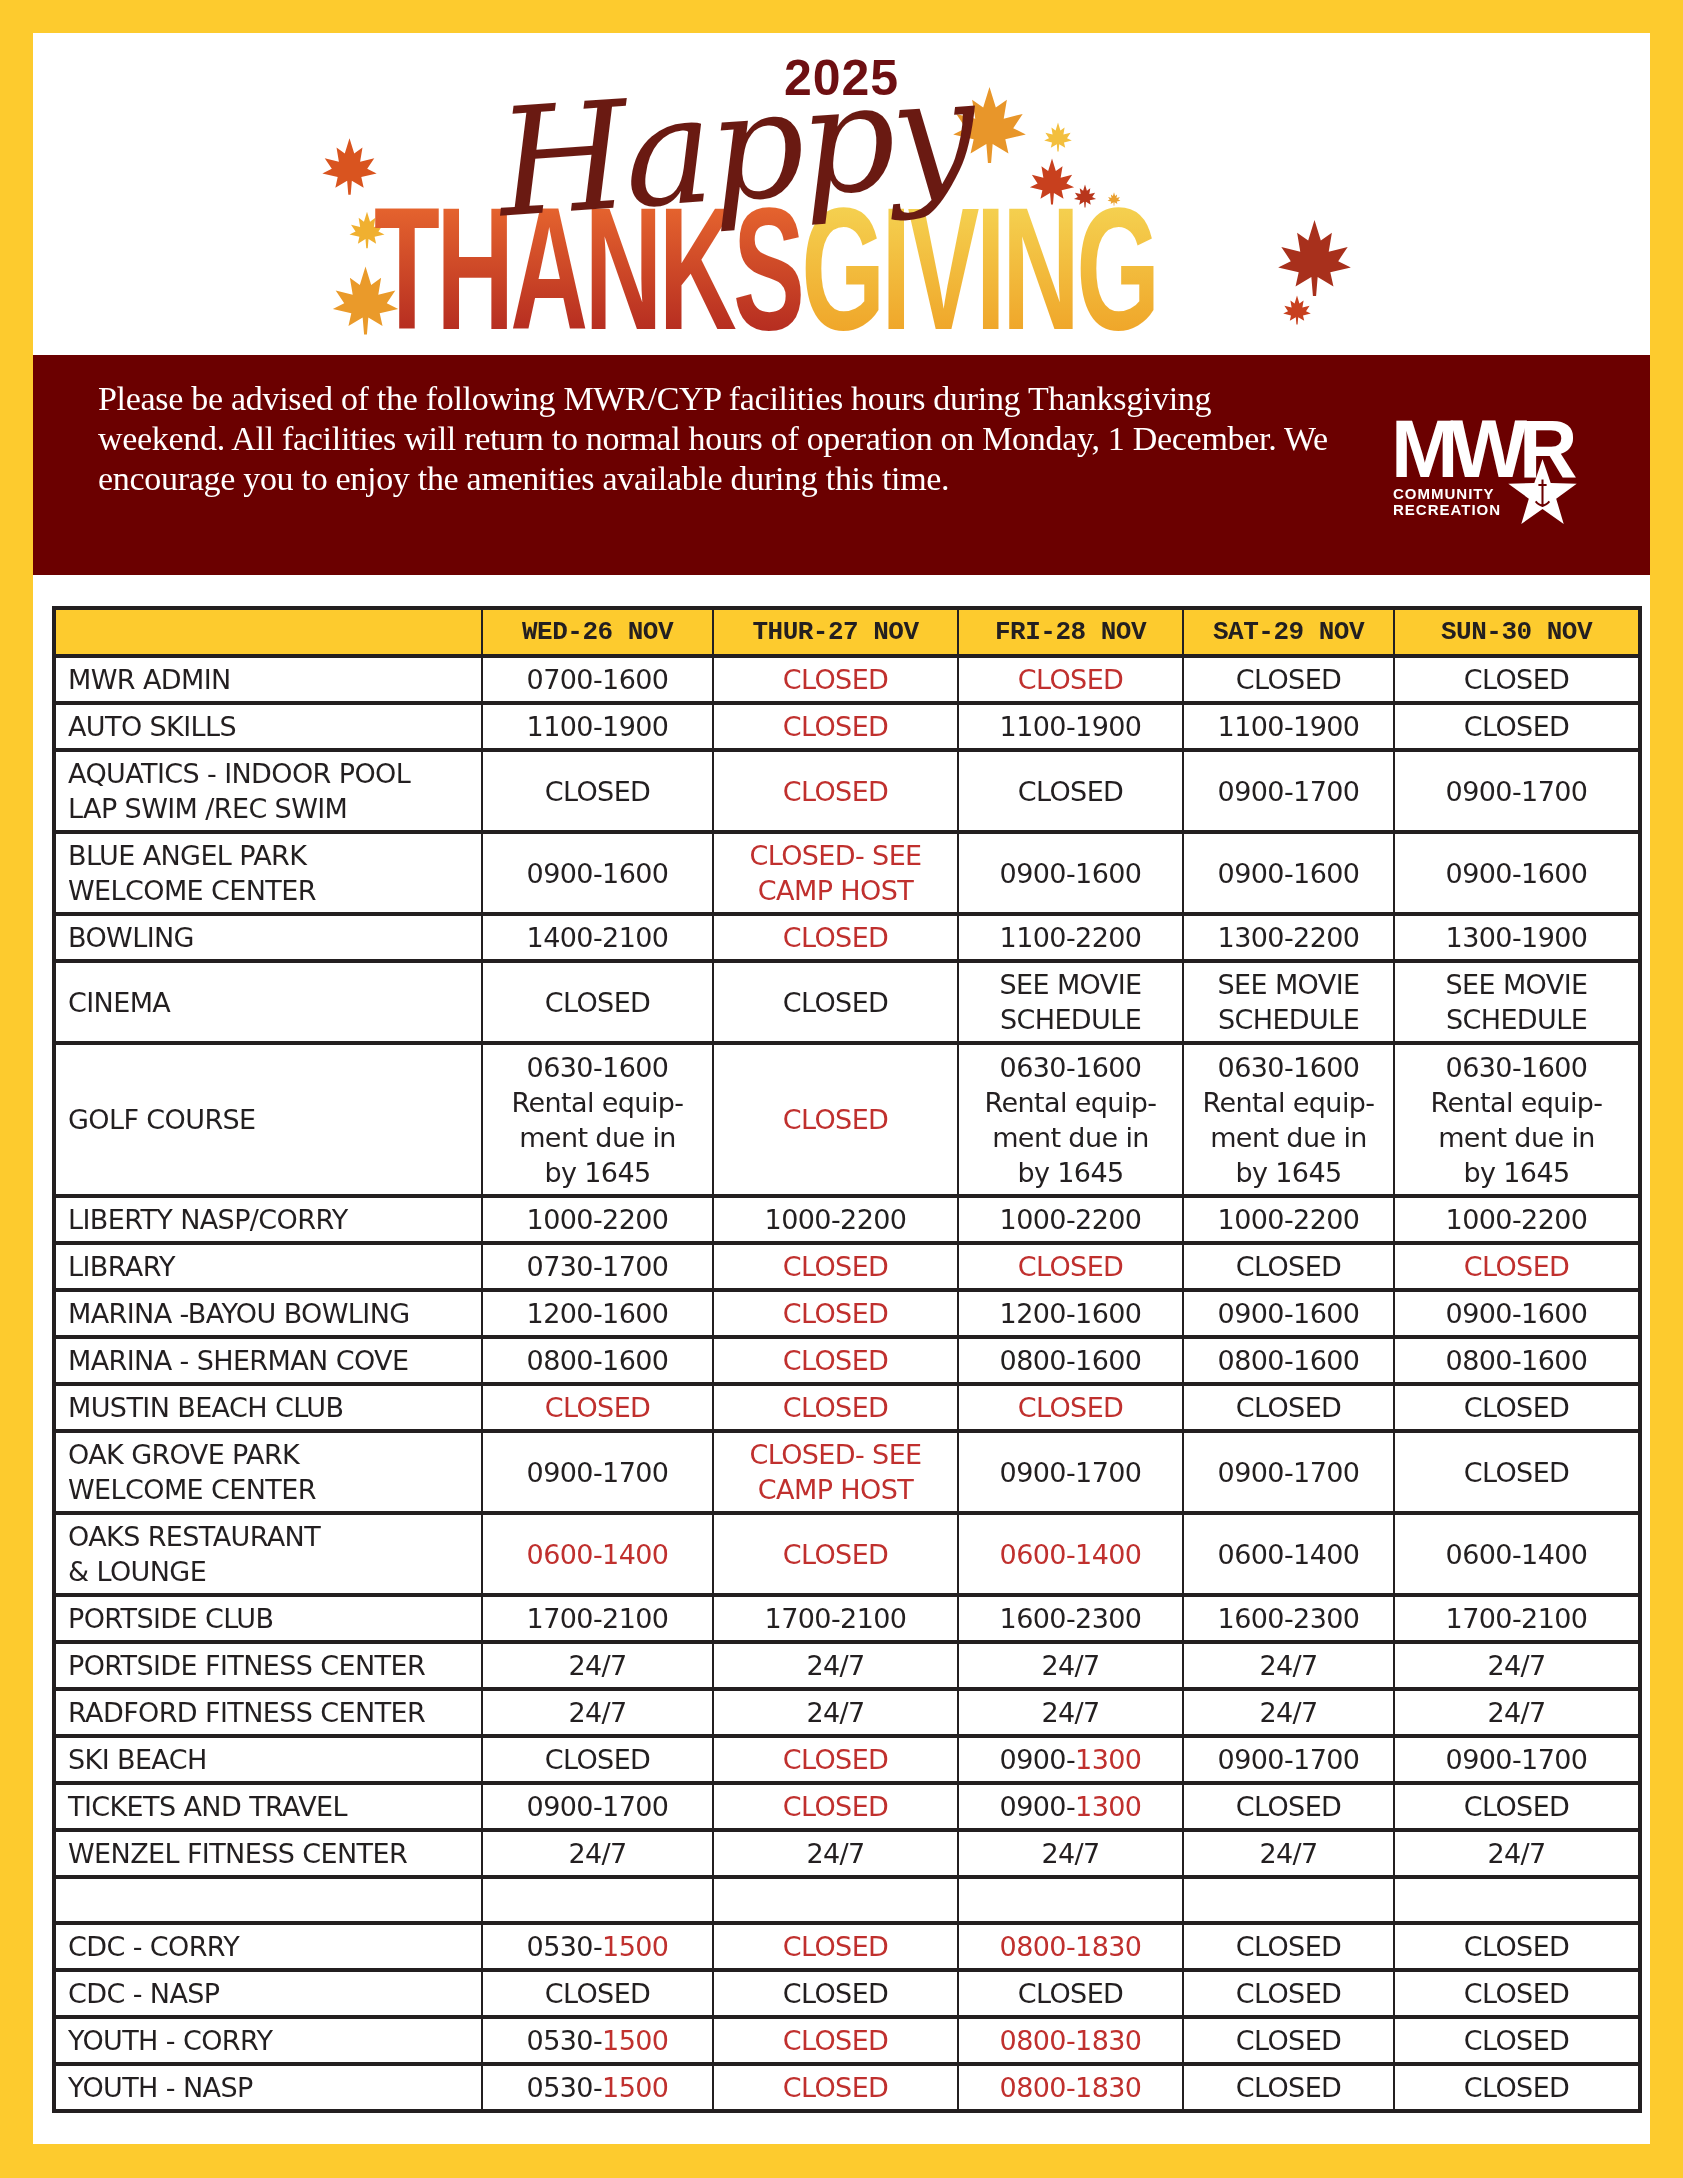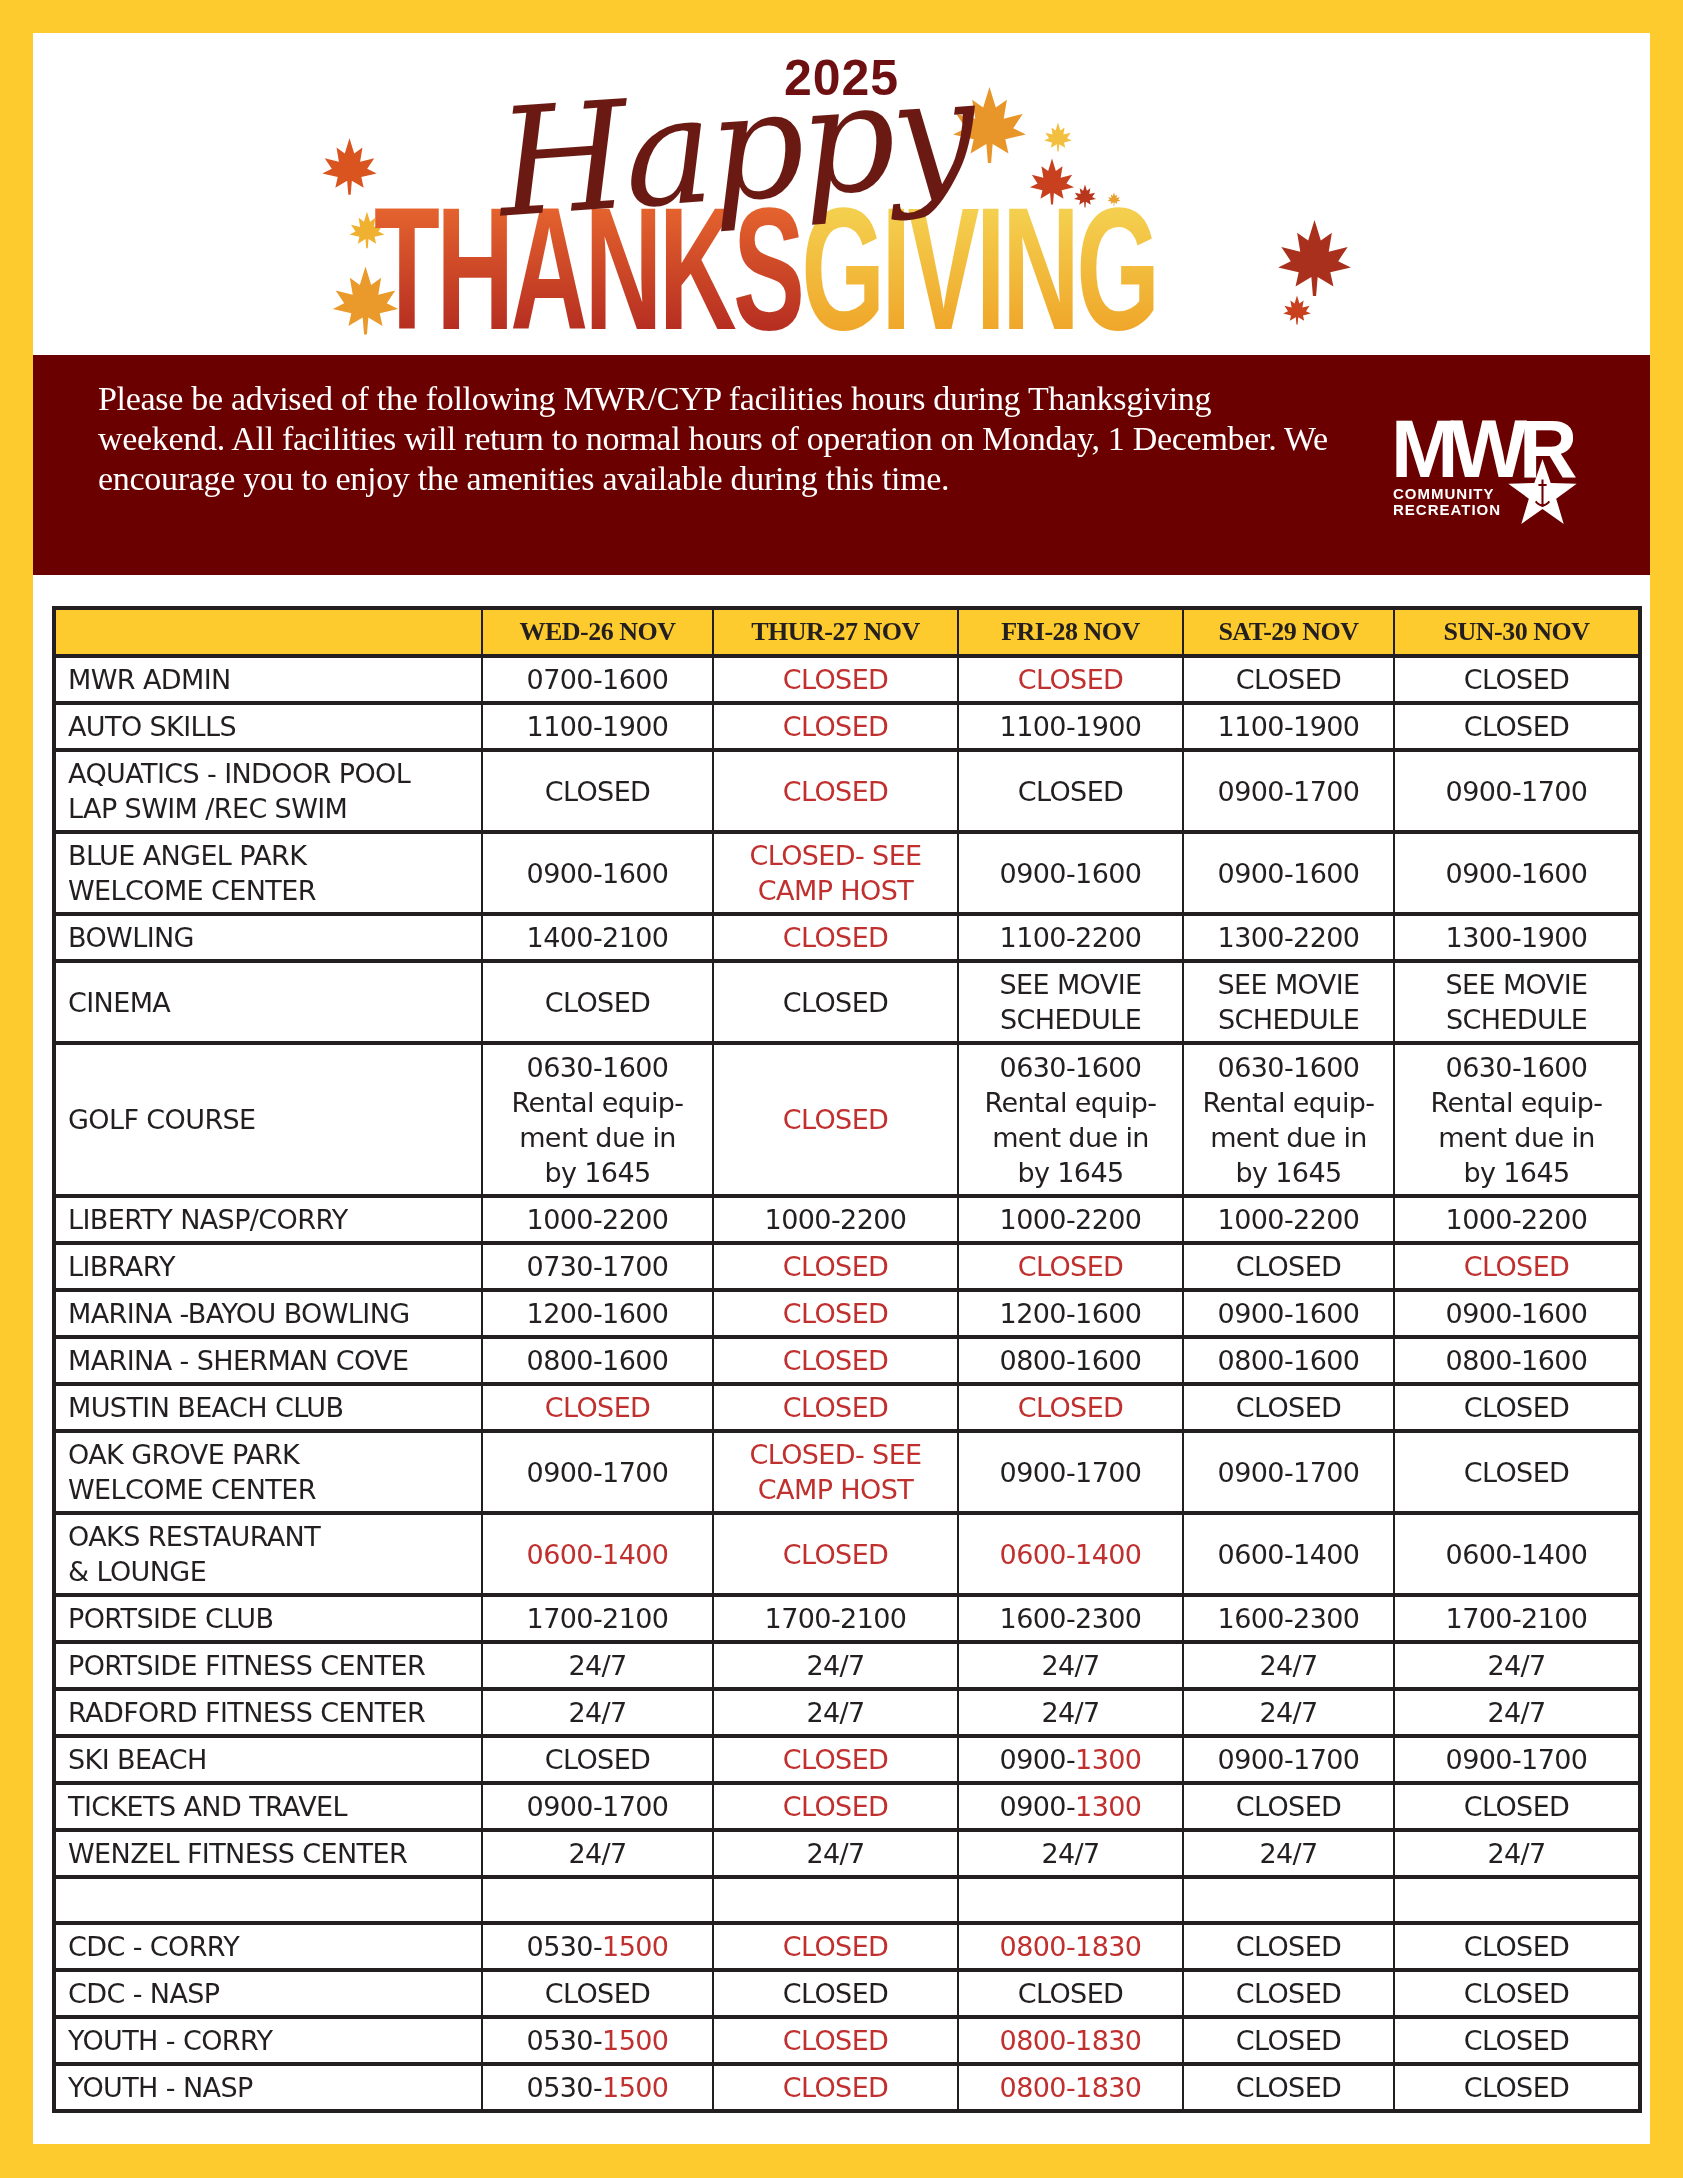--- a/index.html
+++ b/index.html
@@ -29,21 +29,21 @@
                font-size: 81px; color: #ffffff; letter-spacing: -8px; line-height: 81px; }
   .logo-sub { position: absolute; left: 2px; font-family: "Liberation Sans", sans-serif; font-weight: bold; color: #ffffff;
               font-size: 15px; letter-spacing: 1px; line-height: 16px; }
   .logo-star { position: absolute; left: 117px; top: 50px; }
 
   
   .table-wrap { position: absolute; left: 19px; top: 573px; width: 1584px; }
   table.hours { border-collapse: collapse; width: 1584px; table-layout: fixed; border: 4px solid #231F20; }
   table.hours th, table.hours td { border: 2px solid #231F20; }
   table.hours tr { border-bottom: 4px solid #231F20; }
-  table.hours th { background: #FDCB2E; height: 48px; font-family: Liberation Serif, serif; font-weight: bold;
+  table.hours th { background: #FDCB2E; height: 48px; font-family: Liberation Mono, monospace; font-weight: bold;
                    font-size: 26px; color: #231F20; text-align: center; letter-spacing: -0.5px; }
   table.hours td { font-family: "DejaVu Sans", sans-serif; font-size: 27px; color: #231F20; line-height: 35px;
                    text-align: center; padding: 4px 2px; letter-spacing: -0.6px; }
   table.hours td.name { text-align: left; padding-left: 12px; }
   .red { color: #C0302E; }
   tr.r1 td { height: 46px; }
   tr.r2 td { height: 81px; }
   tr.r4 td { height: 153px; }
 </style>
 </head>

